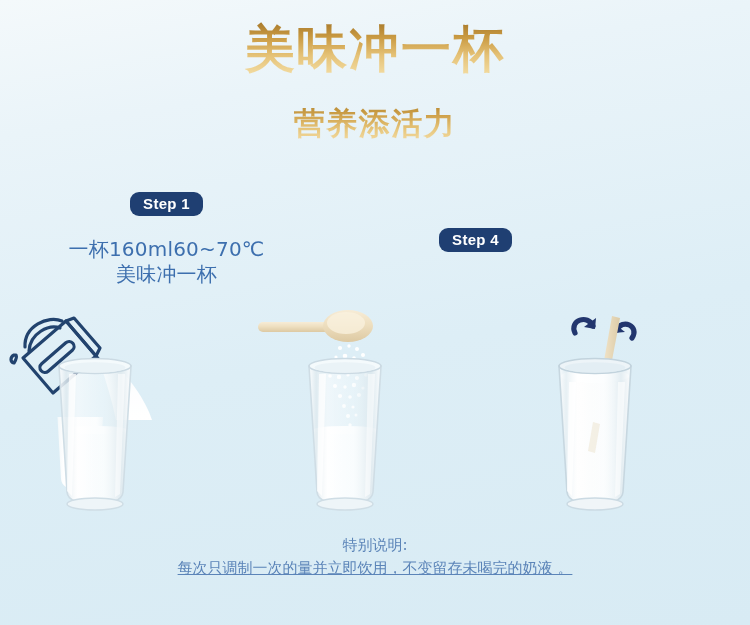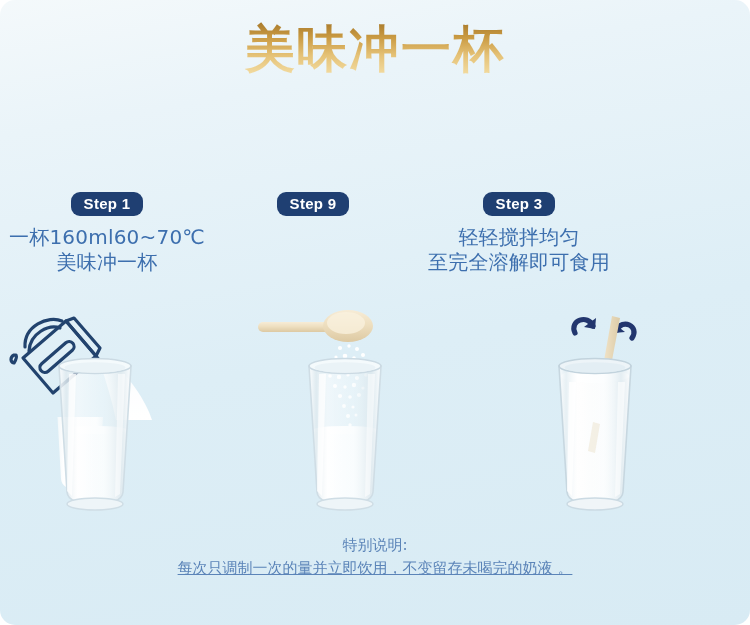--- a/index.html
+++ b/index.html
@@ -12,21 +12,20 @@
     overflow: hidden;
     font-family: "Liberation Sans", "DejaVu Sans", sans-serif;
   }
 
   #page {
     position: relative;
     width: 750px;
     height: 625px;
     background: linear-gradient(170deg, #f4f9fb 0%, #eaf4f9 18%, #ddeef6 55%, #d8ebf4 100%);
     overflow: hidden;
-    border-radius: 15px;
   }
 
   
   .title-wrap {
     position: absolute;
     top: 22px;
     left: 0;
     width: 750px;
     text-align: center;
   }
@@ -60,42 +59,43 @@
     color: transparent;
     -webkit-text-fill-color: transparent;
     display: inline-block;
     font-family: "DejaVu Sans", "Liberation Sans", sans-serif;
   }
 
   
   .steps {
     position: absolute;
     top: 192px;
-    left: 4px;
+    left: 12px;
     width: 618px;
     display: flex;
+    align-items: center;
   }
   .step-col {
     flex: 1 1 0;
     text-align: center;
   }
   .step-badge {
     display: inline-block;
     background: #1f3f72;
     color: #ffffff;
     font-size: 15px;
     font-weight: bold;
     padding: 3px 13px 4px 13px;
     border-radius: 9px;
     letter-spacing: 0.3px;
     line-height: 1.15;
     font-family: "Liberation Sans", sans-serif;
   }
   .step-text {
-    margin-top: 9px;
+    margin-top: 21px;
     color: #3d6fae;
     font-size: 20px;
     line-height: 1.26;
     letter-spacing: 0.2px;
     font-family: "DejaVu Sans", "Liberation Sans", sans-serif;
     white-space: nowrap;
   }
 
   
   .illus-row {
@@ -127,42 +127,38 @@
   .note .note-line2 { display: block; text-decoration: underline; }
 </style>
 </head>
 <body>
 
 <div id="page">
 
   <div class="title-wrap">
     <div class="main-title">美味冲一杯</div>
   </div>
+  <div class="sub-title">
+    <span>营养添活力</span>
+  </div>
 
   <div class="steps">
 
     <div class="step-col">
       <div class="step-badge">Step 1</div>
       <div class="step-text">
         <div>一杯160ml60~70℃</div>
         <div>美味冲一杯</div>
       </div>
     </div>
 
     <div class="step-col">
-      <div class="step-badge">Step 9</div>
-    </div>
-
-    <div class="step-col">
-      <div class="step-badge">Step 3</div>
-      <div class="step-text">
-        <div>轻轻搅拌均匀</div>
-        <div>至完全溶解即可食用</div>
-      </div>
-    </div>
+      <div class="step-badge">Step 4</div>
+    </div>
+
 
   </div>
 
   <div class="illus-row">
 
     <div class="illus-col">
       <svg width="250" height="230" viewBox="0 0 250 230">
         <defs>
           <linearGradient id="g1glass" x1="0" y1="0" x2="1" y2="0">
             <stop offset="0%" stop-color="#ffffff" stop-opacity=".90"></stop>

